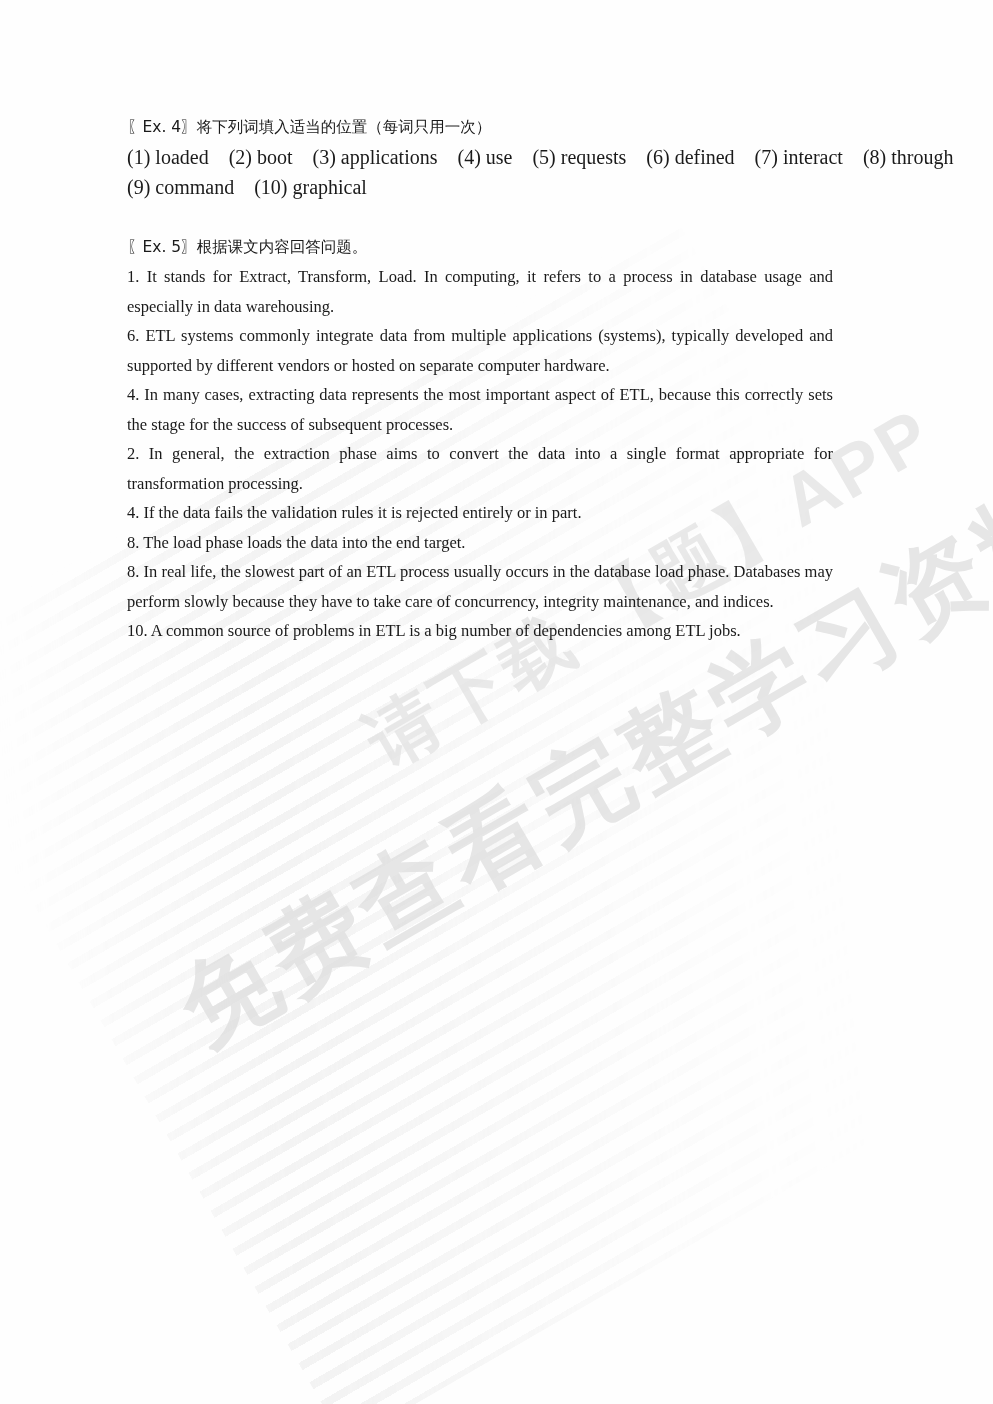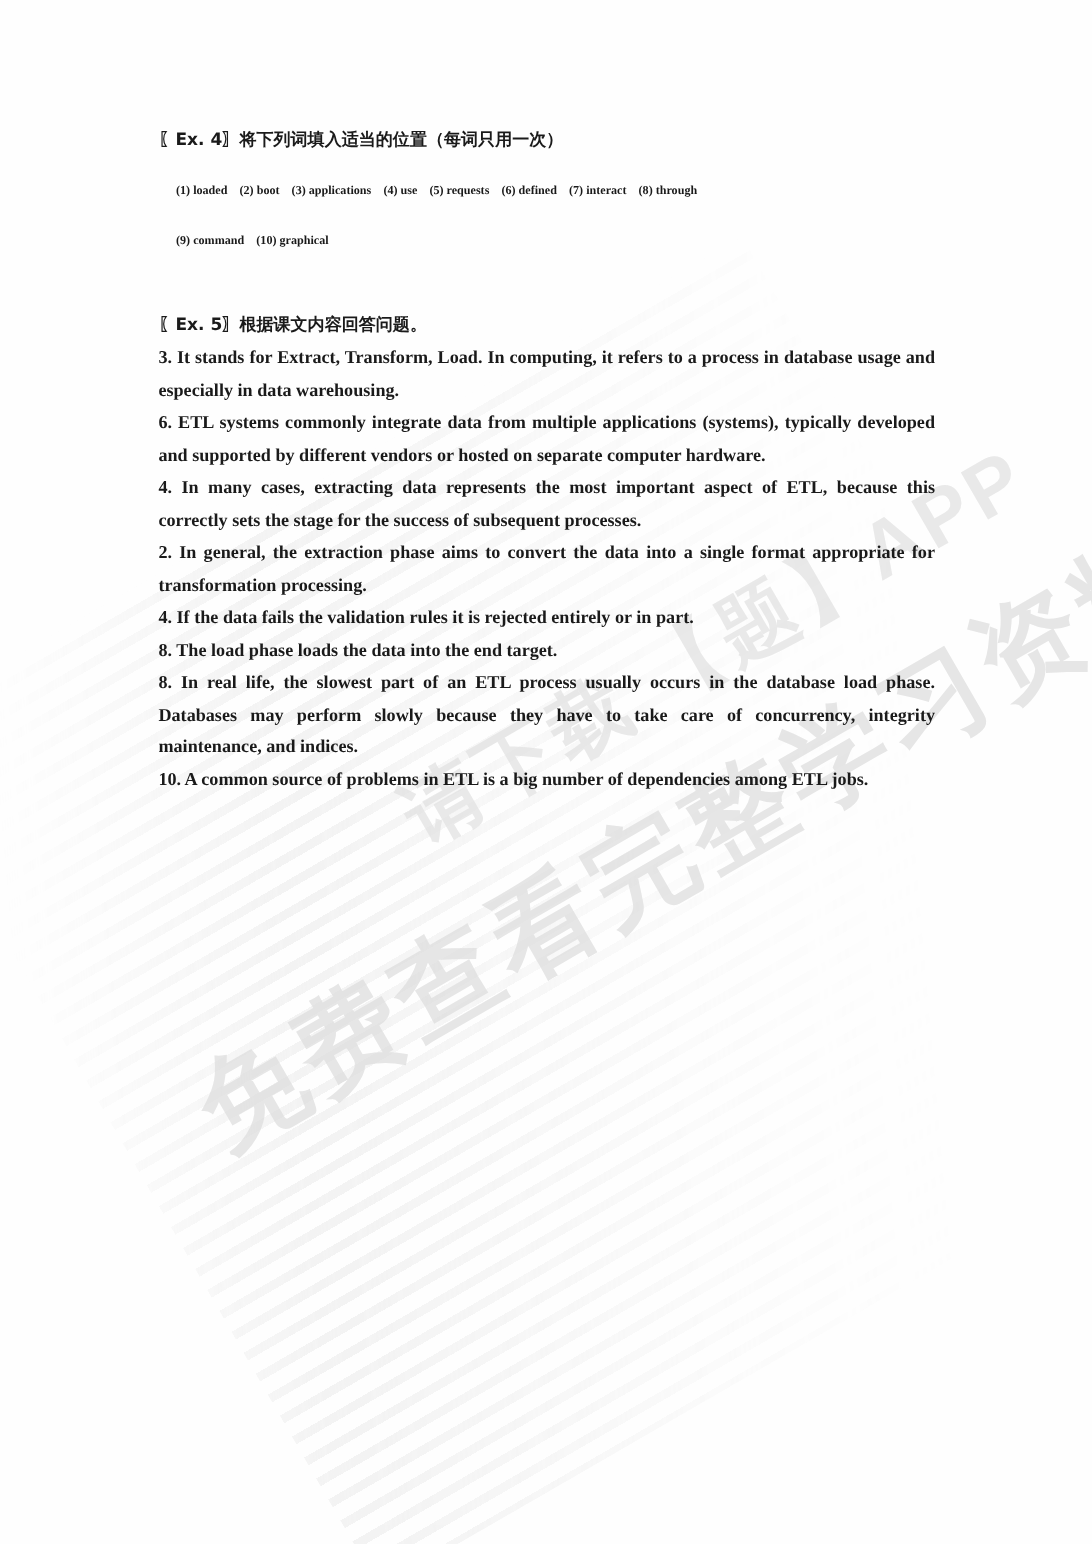--- a/index.html
+++ b/index.html
@@ -68,40 +68,39 @@
         rgba(226,226,226,0.55) 22px
       );
     -webkit-mask-image: linear-gradient(115deg, rgba(0,0,0,0) 8%, rgba(0,0,0,.85) 30%, rgba(0,0,0,.2) 62%, rgba(0,0,0,0) 78%);
     mask-image: linear-gradient(115deg, rgba(0,0,0,0) 8%, rgba(0,0,0,.85) 30%, rgba(0,0,0,.2) 62%, rgba(0,0,0,0) 78%);
     opacity: .85;
   }
 
   
   .content {
     position: absolute;
-    left: 144px;
+    left: 127px;
     top: 112px;
     width: 706px;
     z-index: 10;
-    font-weight: bold;
   }
   .heading {
     font-size: 16.5px;
     line-height: 30px;
     margin: 0;
   }
   .heading .cjk,
   .cjk {
     font-family: "DejaVu Sans", "Liberation Sans", sans-serif;
     font-size: 15.5px;
   }
   .wordlist {
-    font-size: 11px;
+    font-size: 20px;
     line-height: 30px;
-    margin: 16px;
+    margin: 0;
     white-space: pre;
   }
   .block-gap {
     height: 30px;
   }
   .qa-item {
     font-size: 16.5px;
     line-height: 29.5px;
     text-align: justify;
     text-justify: inter-word;
@@ -126,21 +125,21 @@
   <div class="content">
 
     <p class="heading cjk">〖Ex. 4〗将下列词填入适当的位置（每词只用一次）</p>
     <p class="wordlist">(1) loaded    (2) boot    (3) applications    (4) use    (5) requests    (6) defined    (7) interact    (8) through</p>
     <p class="wordlist">(9) command    (10) graphical</p>
 
     <div class="block-gap"></div>
 
     <p class="heading cjk">〖Ex. 5〗根据课文内容回答问题。</p>
 
-    <p class="qa-item">3. It stands for Extract, Transform, Load. In computing, it refers to a process in database usage and especially in data warehousing.</p>
+    <p class="qa-item">1. It stands for Extract, Transform, Load. In computing, it refers to a process in database usage and especially in data warehousing.</p>
     <p class="qa-item">6. ETL systems commonly integrate data from multiple applications (systems), typically developed and supported by different vendors or hosted on separate computer hardware.</p>
     <p class="qa-item">4. In many cases, extracting data represents the most important aspect of ETL, because this correctly sets the stage for the success of subsequent processes.</p>
     <p class="qa-item">2. In general, the extraction phase aims to convert the data into a single format appropriate for transformation processing.</p>
     <p class="qa-item">4. If the data fails the validation rules it is rejected entirely or in part.</p>
     <p class="qa-item">8. The load phase loads the data into the end target.</p>
     <p class="qa-item">8. In real life, the slowest part of an ETL process usually occurs in the database load phase. Databases may perform slowly because they have to take care of concurrency, integrity maintenance, and indices.</p>
     <p class="qa-item">10. A common source of problems in ETL is a big number of dependencies among ETL jobs.</p>
 
   </div>
 </div>

